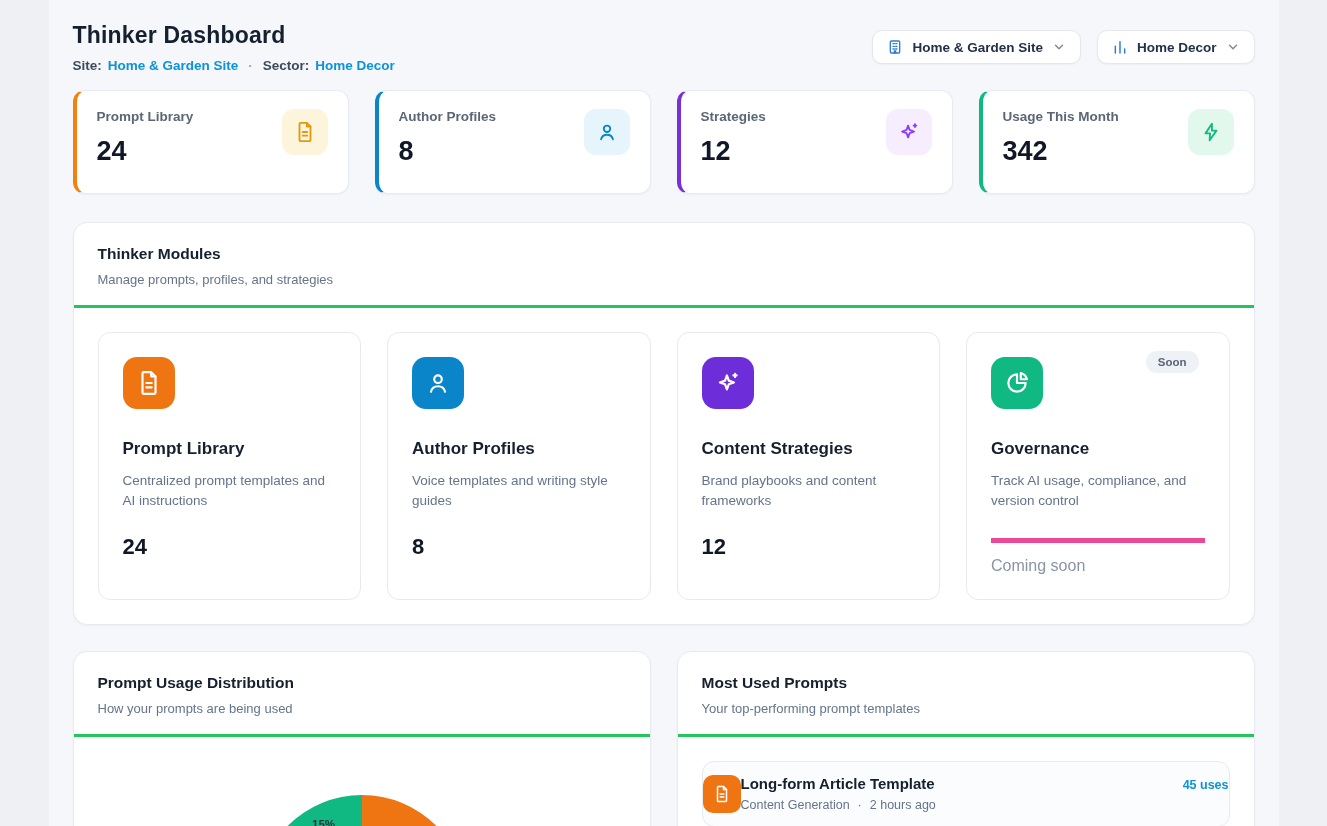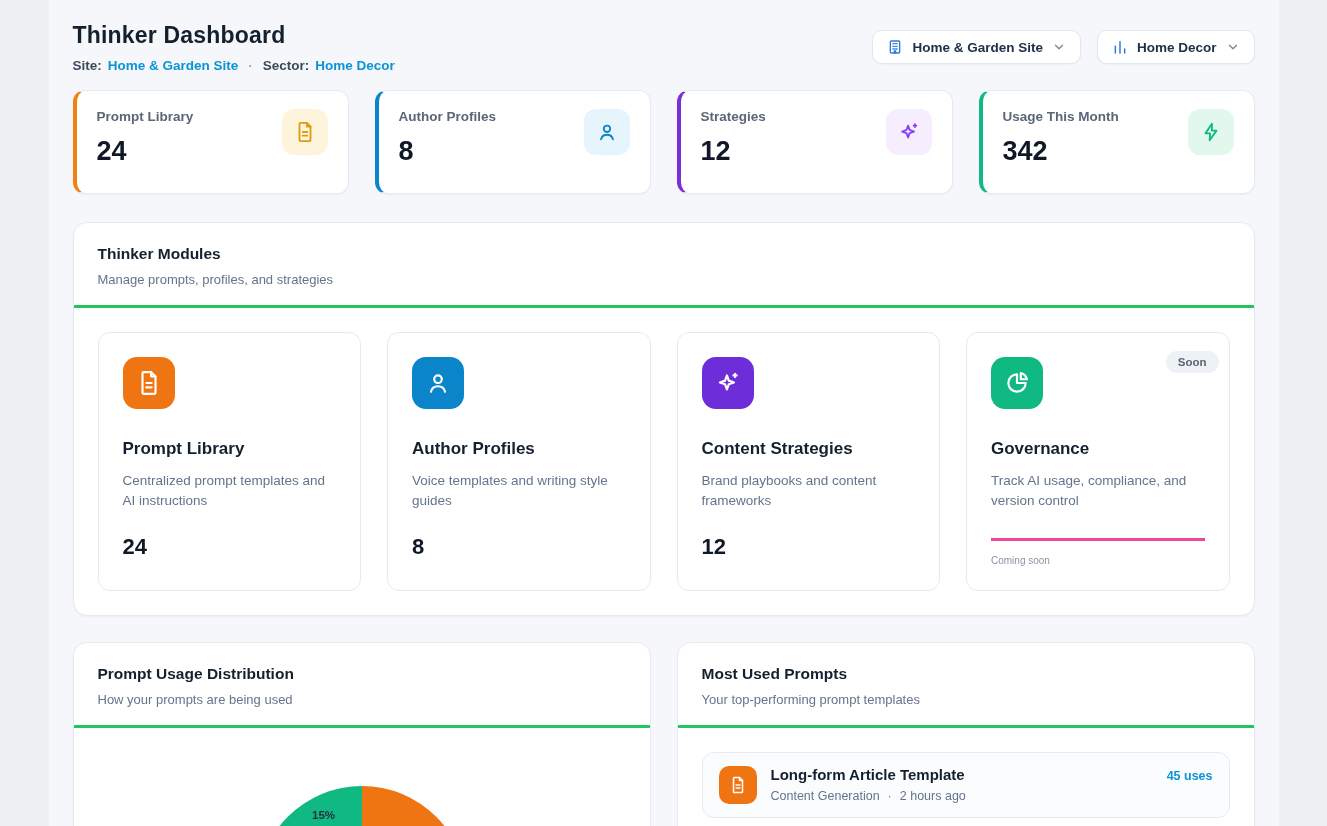--- a/index.html
+++ b/index.html
@@ -54,35 +54,35 @@
   .module-card { border:1px solid #e7eaf0; border-radius:12px; padding:24px; position:relative; min-height:252px; cursor:pointer; background:#fff; }
   .module-iconbox { width:52px; height:52px; border-radius:14px; color:#fff; display:flex; align-items:center; justify-content:center; }
   .module-iconbox svg { width:26px; height:26px; }
   .sq-orange { background:#ee7512; }
   .sq-blue   { background:#0a85c9; }
   .sq-purple { background:#6d2ed9; }
   .sq-green  { background:#10b981; }
   .module-title { margin-top:30px; font-size:17px; font-weight:800; color:#15202f; }
   .module-desc { margin-top:12px; font-size:13.5px; line-height:1.5; color:#64748c; max-width:240px; }
   .module-count { margin-top:22px; font-size:22px; font-weight:800; color:#101828; }
-  .soon-badge { position:absolute; top:18px; right:10px; background:#eef2f6; color:#5b6676; font-size:11.5px; font-weight:700; padding:5px 12px; border-radius:999px; }
-  .module-footer { margin-top:26px; padding-top:14px; border-top:3px solid #ec4899; font-size:10px; color:#8a94a3; }
+  .soon-badge { position:absolute; top:18px; right:30px; background:#eef2f6; color:#5b6676; font-size:11.5px; font-weight:700; padding:5px 12px; border-radius:999px; }
+  .module-footer { margin-top:26px; padding-top:14px; border-top:5px solid #ec4899; font-size:16px; color:#8a94a3; }
   
   .bottom { display:grid; grid-template-columns:1fr 1fr; gap:26px; margin:26px 24px 0 24px; }
   .bottom .panel { min-height:430px; }
   
   .donut-wrap { position:relative; width:210px; margin:58px auto 0 auto; }
   .donut { width:210px; height:210px; border-radius:50%; position:relative;
     background:conic-gradient(#ee7512 0deg 198deg, #6d2ed9 198deg 306deg, #10b981 306deg 360deg); }
   .donut::after { content:""; position:absolute; inset:52px; background:#fff; border-radius:50%; }
   .donut-label { position:absolute; left:67px; top:29px; transform:translate(-50%,-50%);
     font-size:11.5px; font-weight:800; color:#233142; }
   
-  .prompt-item { margin:24px; display:flex; align-items:center; gap:14px; border:1px solid #e7eaf0;
-    border-radius:12px; padding:13px 16px; background:#fbfcfe; cursor:pointer; }
+  .prompt-item { margin:24px; display:flex; align-items:center; border:1px solid #e7eaf0;
+    border-radius:12px; padding:13px 0; background:#fbfcfe; cursor:pointer; }
   .prompt-iconbox { width:38px; height:38px; border-radius:10px; background:#ee7512; color:#fff;
     display:flex; align-items:center; justify-content:center; flex:0 0 auto; }
   .prompt-iconbox svg { width:18px; height:18px; }
   .prompt-text { flex:1; }
   .prompt-title { font-size:15px; font-weight:800; color:#15202f; }
   .prompt-meta { margin-top:6px; font-size:12.5px; color:#64748c; display:flex; gap:8px; align-items:center; }
   .prompt-uses { font-size:12.5px; font-weight:800; color:#0c93d6; align-self:flex-start; margin-top:3px; }
 </style>
 </head>
 <body>

